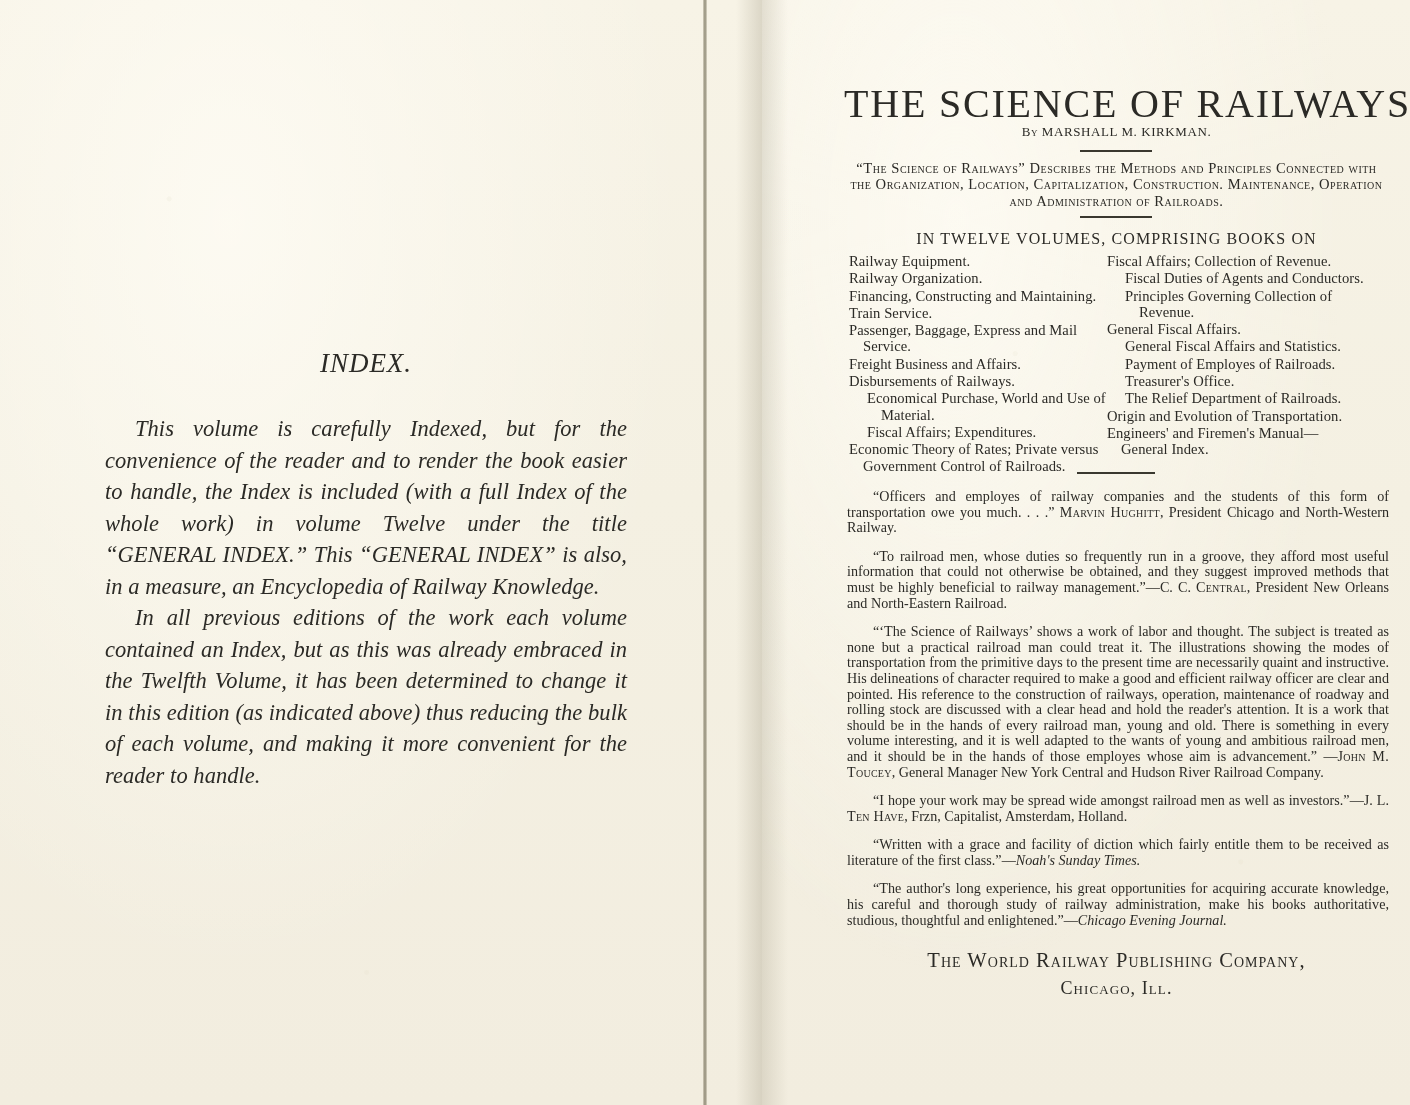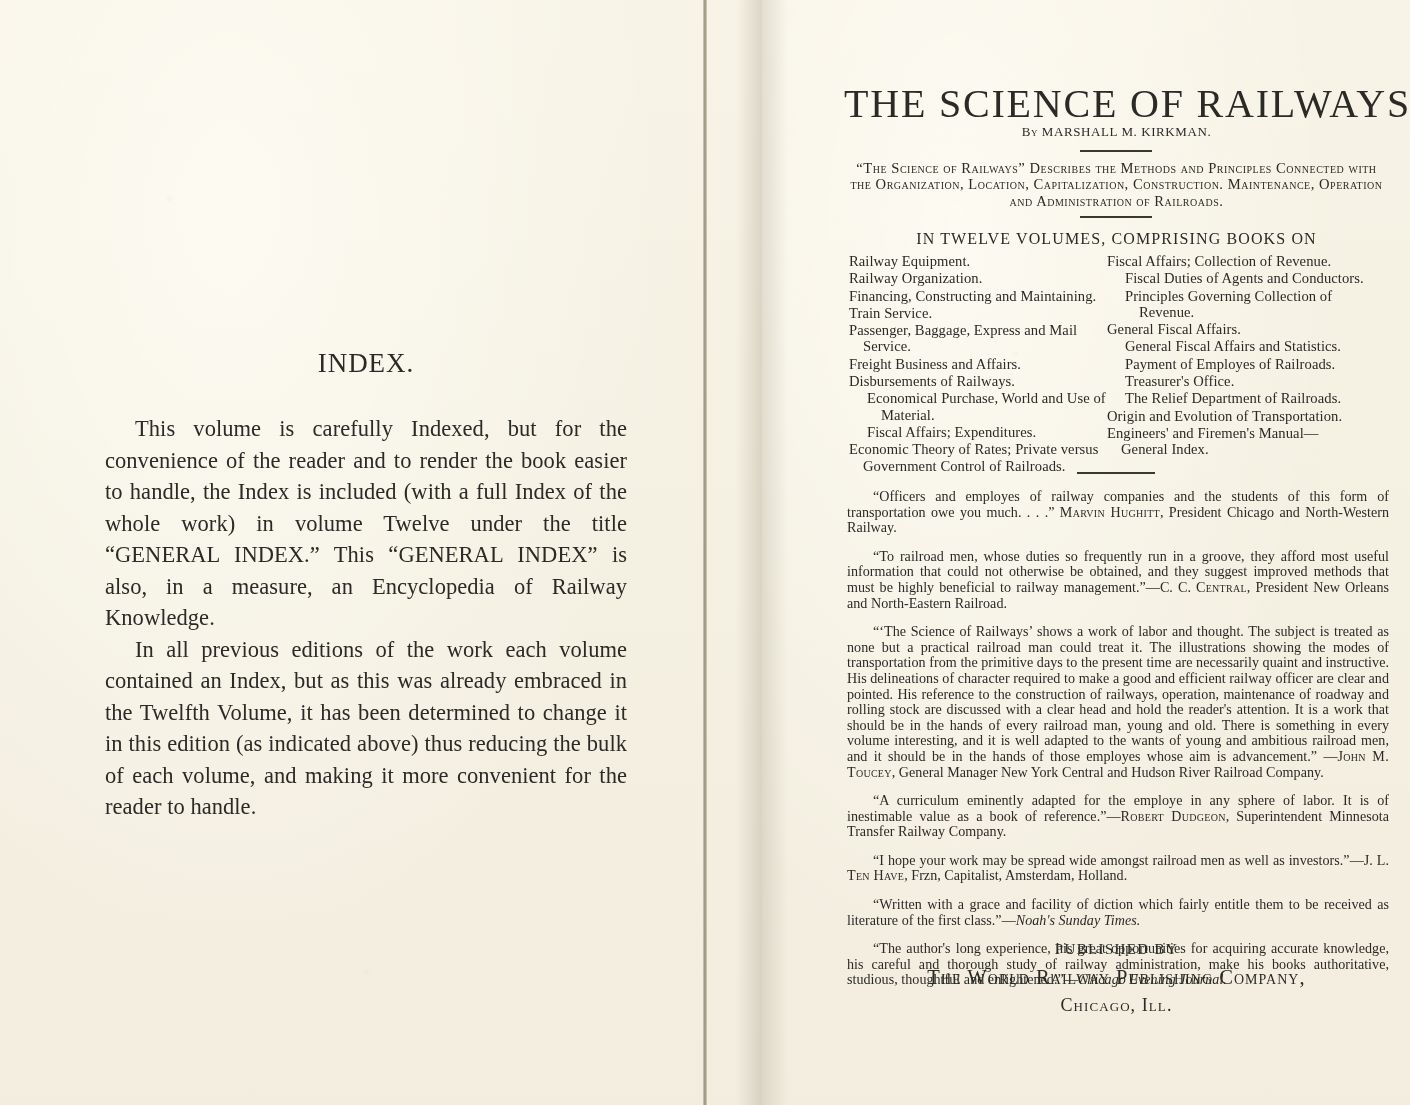--- a/index.html
+++ b/index.html
@@ -16,21 +16,21 @@
     position:absolute;inset:0;
     display:flex;
   }
   .leaf{
     position:relative;
     height:1105px;
     background:
       radial-gradient(ellipse at 30% 20%, rgba(255,253,246,.75), rgba(0,0,0,0) 60%),
       linear-gradient(180deg,#f7f3e6 0%,#f4f0e2 45%,#f2eddf 100%);
   }
-  #leaf-left{width:829px;}
+  #leaf-left{width:829px;font-style:italic;}
   #leaf-right{width:705px;}
   
   #leaf-left::after{
     content:"";position:absolute;top:0;right:0;width:26px;height:100%;
     background:linear-gradient(90deg, rgba(150,140,110,0) 0%, rgba(120,112,86,.22) 100%);
     pointer-events:none;
   }
   #leaf-right::after{
     content:"";position:absolute;top:0;left:0;width:26px;height:100%;
     background:linear-gradient(270deg, rgba(150,140,110,0) 0%, rgba(120,112,86,.18) 100%);
@@ -196,28 +196,26 @@
       </div>
 
       <div id="rule-3">
           <i></i>
         </div>
 
       <div id="quotes">
           <p class="quote">“Officers and employes of railway companies and the students of this form of transportation owe you much. . . .”  <span class="sc">Marvin Hughitt</span>, President Chicago and North-Western Railway.</p>
           <p class="quote">“To railroad men, whose duties so frequently run in a groove, they afford most useful information that could not otherwise be obtained, and they suggest improved methods that must be highly beneficial to railway management.”—C. C. <span class="sc">Central</span>, President New Orleans and North-Eastern Railroad.</p>
           <p class="quote">“‘The Science of Railways’ shows a work of labor and thought.  The subject is treated as none but a practical railroad man could treat it.  The illustrations showing the modes of transportation from the primitive days to the present time are necessarily quaint and instructive.  His delineations of character required to make a good and efficient railway officer are clear and pointed.  His reference to the construction of railways, operation, maintenance of roadway and rolling stock are discussed with a clear head and hold the reader's attention.  It is a work that should be in the hands of every railroad man, young and old.  There is something in every volume interesting, and it is well adapted to the wants of young and ambitious railroad men, and it should be in the hands of those employes whose aim is advancement.” —<span class="sc">John M. Toucey</span>, General Manager New York Central and Hudson River Railroad Company.</p>
-          <p class="quote">“A curriculum eminently adapted for the employe in any sphere of labor. It is of inestimable value as a book of reference.”—<span class="sc">Robert Dudgeon</span>, Superintendent Minnesota Transfer Railway Company.</p>
           <p class="quote">“I hope your work may be spread wide amongst railroad men as well as investors.”—J. L. <span class="sc">Ten Have</span>, Frzn, Capitalist, Amsterdam, Holland.</p>
           <p class="quote">“Written with a grace and facility of diction which fairly entitle them to be received as literature of the first class.”—<span class="it">Noah's Sunday Times.</span></p>
           <p class="quote">“The author's long experience, his great opportunities for acquiring accurate knowledge, his careful and thorough study of railway administration, make his books authoritative, studious, thoughtful and enlightened.”—<span class="it">Chicago Evening Journal.</span></p>
         </div>
 
       <div id="imprint">
-        <p id="published-by">PUBLISHED BY</p>
         <p id="publisher-name">The World Railway Publishing Company,</p>
         <p id="publisher-city">Chicago, Ill.</p>
       </div>
 
     </div>
   </div>
 
   <div id="gutter"></div>
   <div id="grain"></div>
 </div>

